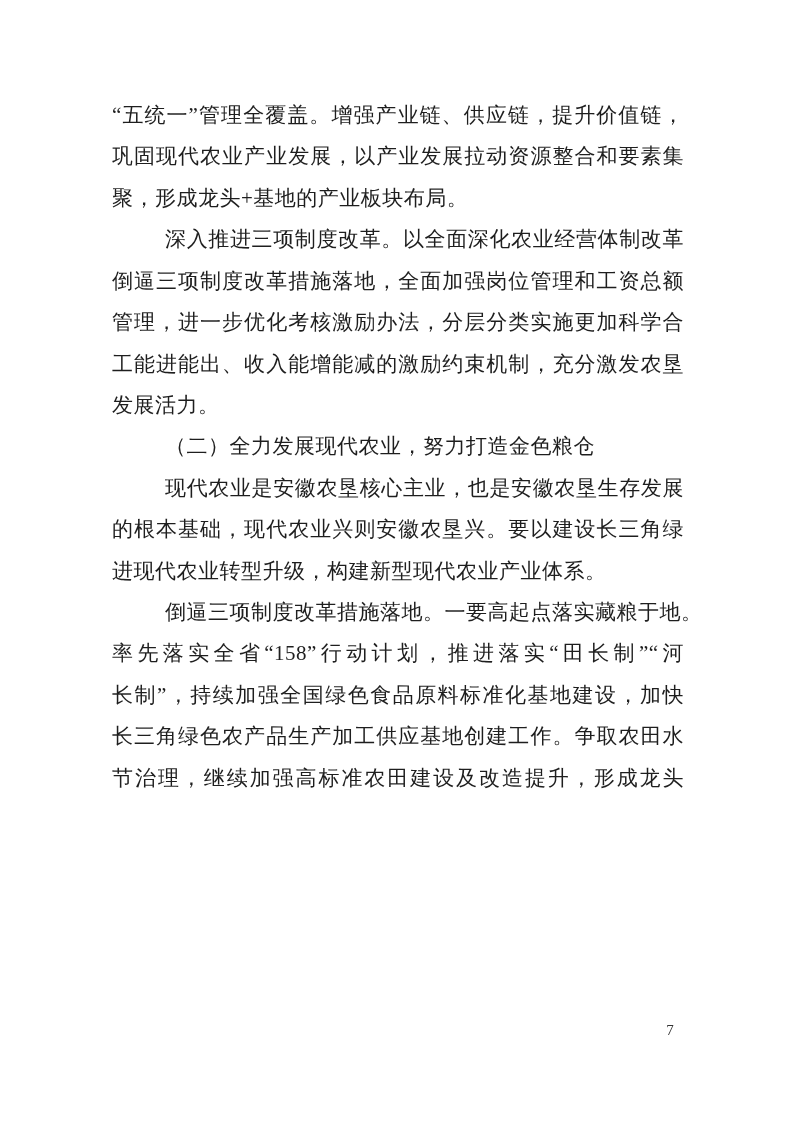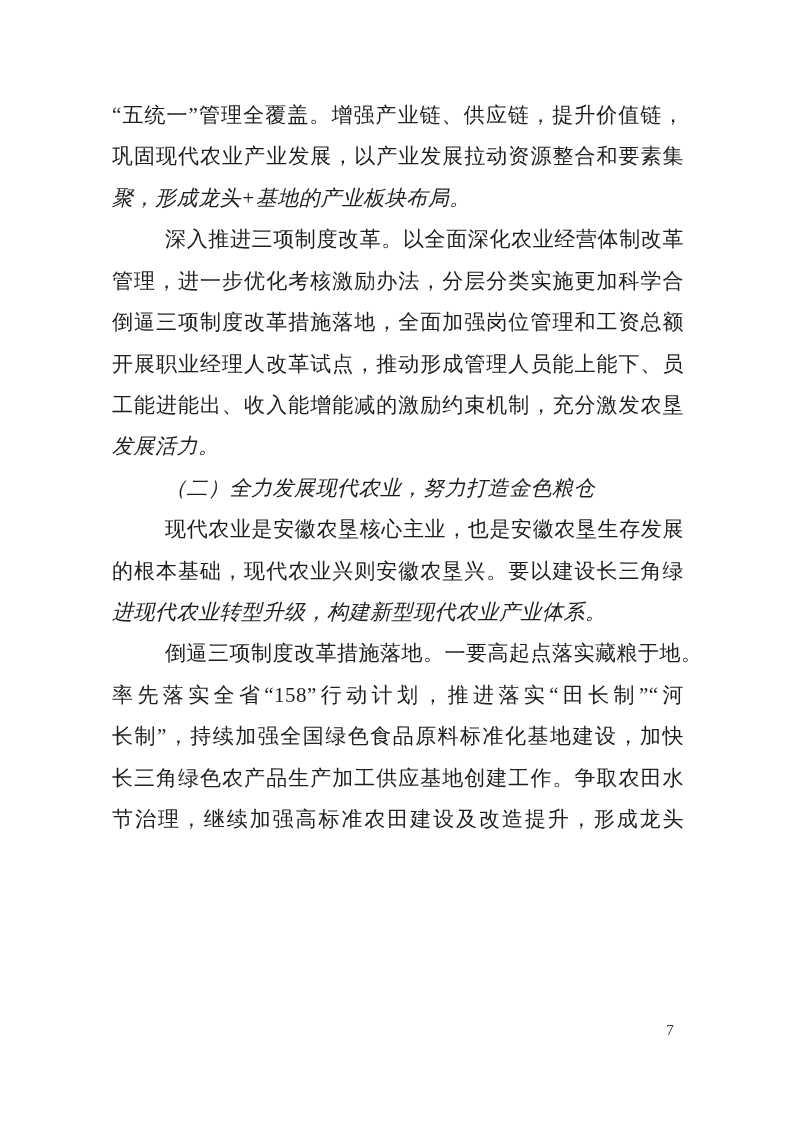--- a/index.html
+++ b/index.html
@@ -29,21 +29,20 @@
     letter-spacing: 0.5px;
     white-space: nowrap;
     text-align: justify;
     text-align-last: justify;
     text-justify: inter-character;
     overflow: visible;
   }
   .line.end {
     text-align: left;
     text-align-last: left;
-    font-style: italic;
   }
   .line.indent {
     text-indent: 53px;
   }
   .page-num {
     position: absolute;
     left: 655px;
     top: 1022px;
     width: 30px;
     text-align: center;
@@ -54,23 +53,22 @@
 </style>
 </head>
 <body>
 
 <div class="page">
   <div class="text-body">
     <div class="line">“五统一”管理全覆盖。增强产业链、供应链，提升价值链，</div>
     <div class="line">巩固现代农业产业发展，以产业发展拉动资源整合和要素集</div>
     <div class="line end">聚，形成龙头+基地的产业板块布局。</div>
     <div class="line indent">深入推进三项制度改革。以全面深化农业经营体制改革</div>
+    <div class="line">倒逼三项制度改革措施落地，全面加强岗位管理和工资总额</div>
     <div class="line">管理，进一步优化考核激励办法，分层分类实施更加科学合</div>
-    <div class="line">倒逼三项制度改革措施落地，全面加强岗位管理和工资总额</div>
-    <div class="line">开展职业经理人改革试点，推动形成管理人员能上能下、员</div>
     <div class="line">工能进能出、收入能增能减的激励约束机制，充分激发农垦</div>
     <div class="line end">发展活力。</div>
     <div class="line indent end">（二）全力发展现代农业，努力打造金色粮仓</div>
     <div class="line indent">现代农业是安徽农垦核心主业，也是安徽农垦生存发展</div>
     <div class="line">的根本基础，现代农业兴则安徽农垦兴。要以建设长三角绿</div>
     <div class="line end">进现代农业转型升级，构建新型现代农业产业体系。</div>
     <div class="line indent">倒逼三项制度改革措施落地。一要高起点落实藏粮于地。</div>
     <div class="line">率先落实全省“158”行动计划，推进落实“田长制”“河</div>
     <div class="line">长制”，持续加强全国绿色食品原料标准化基地建设，加快</div>
     <div class="line">长三角绿色农产品生产加工供应基地创建工作。争取农田水</div>

